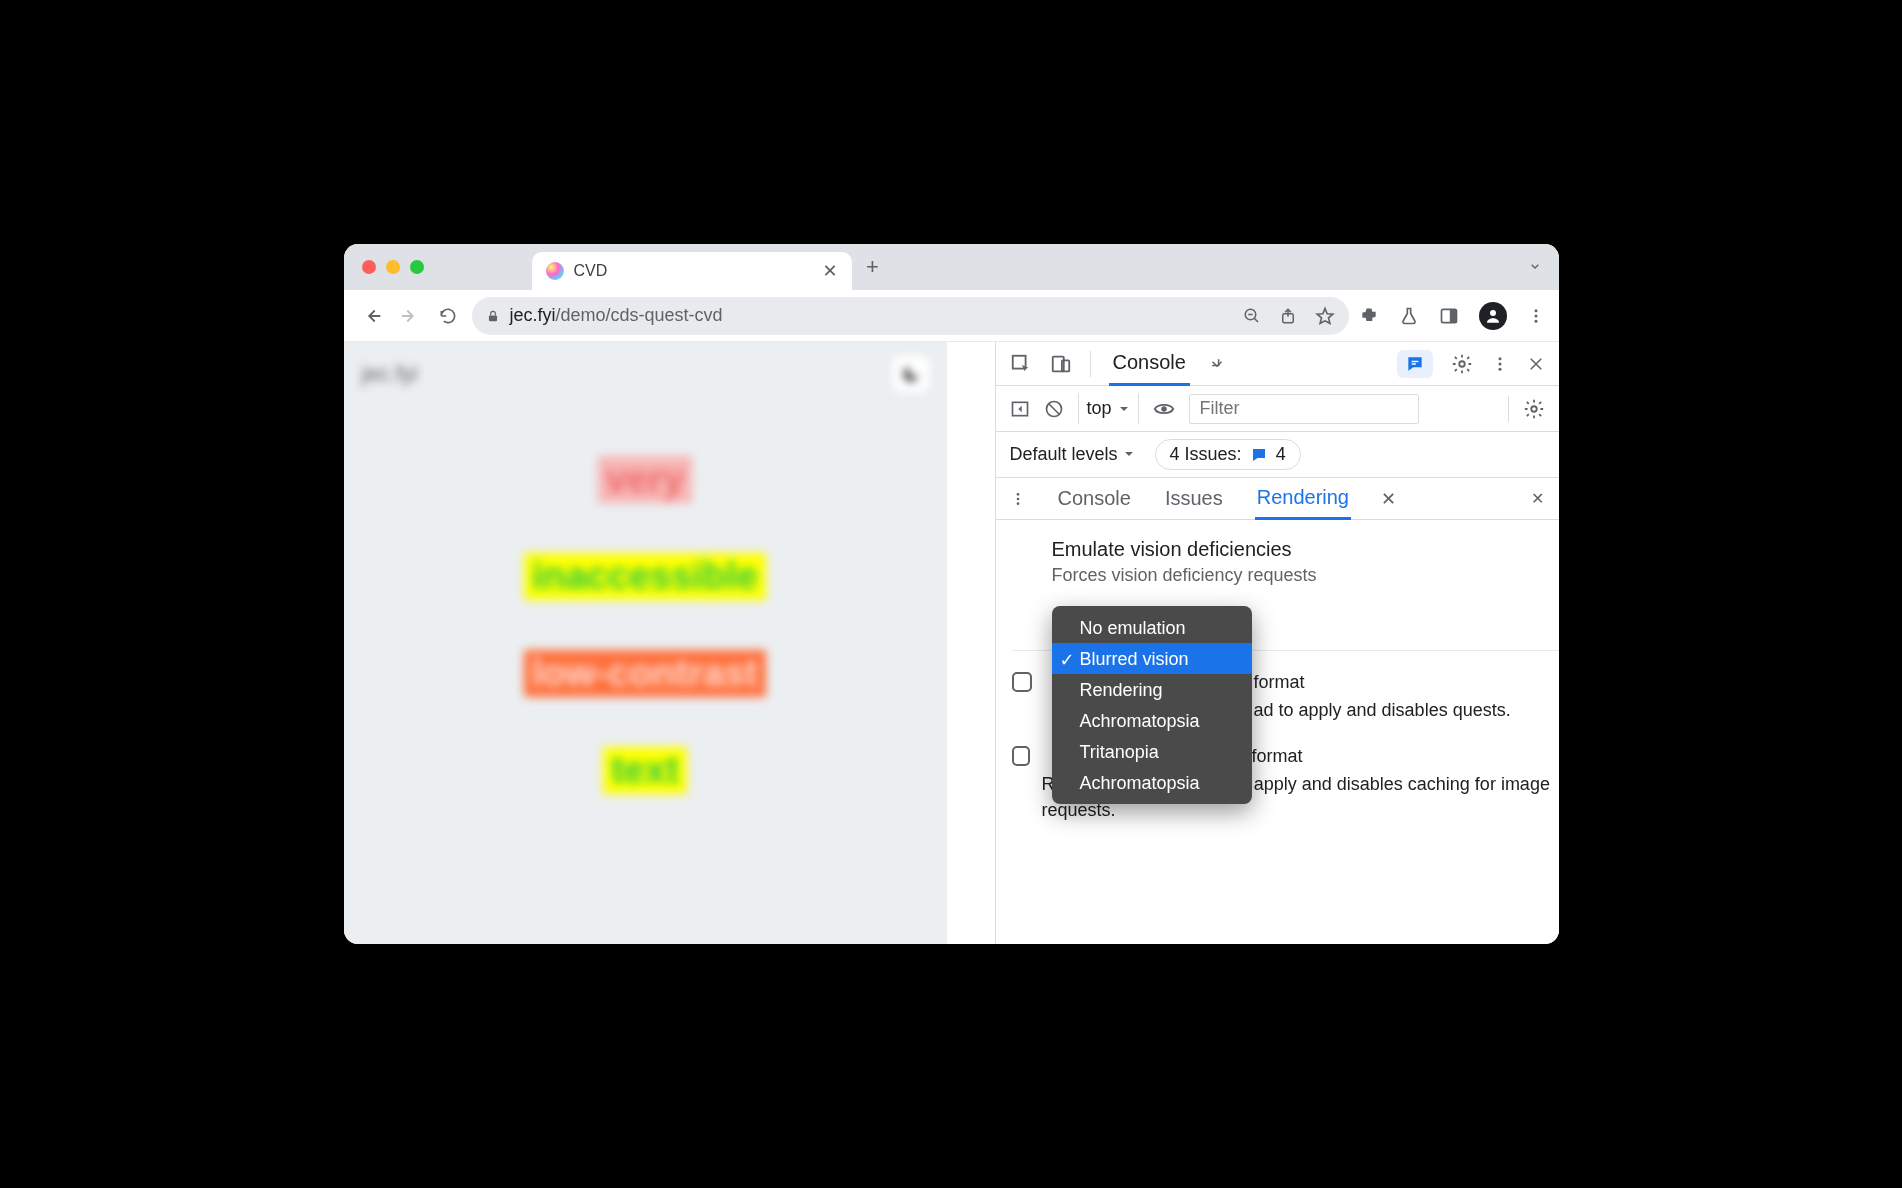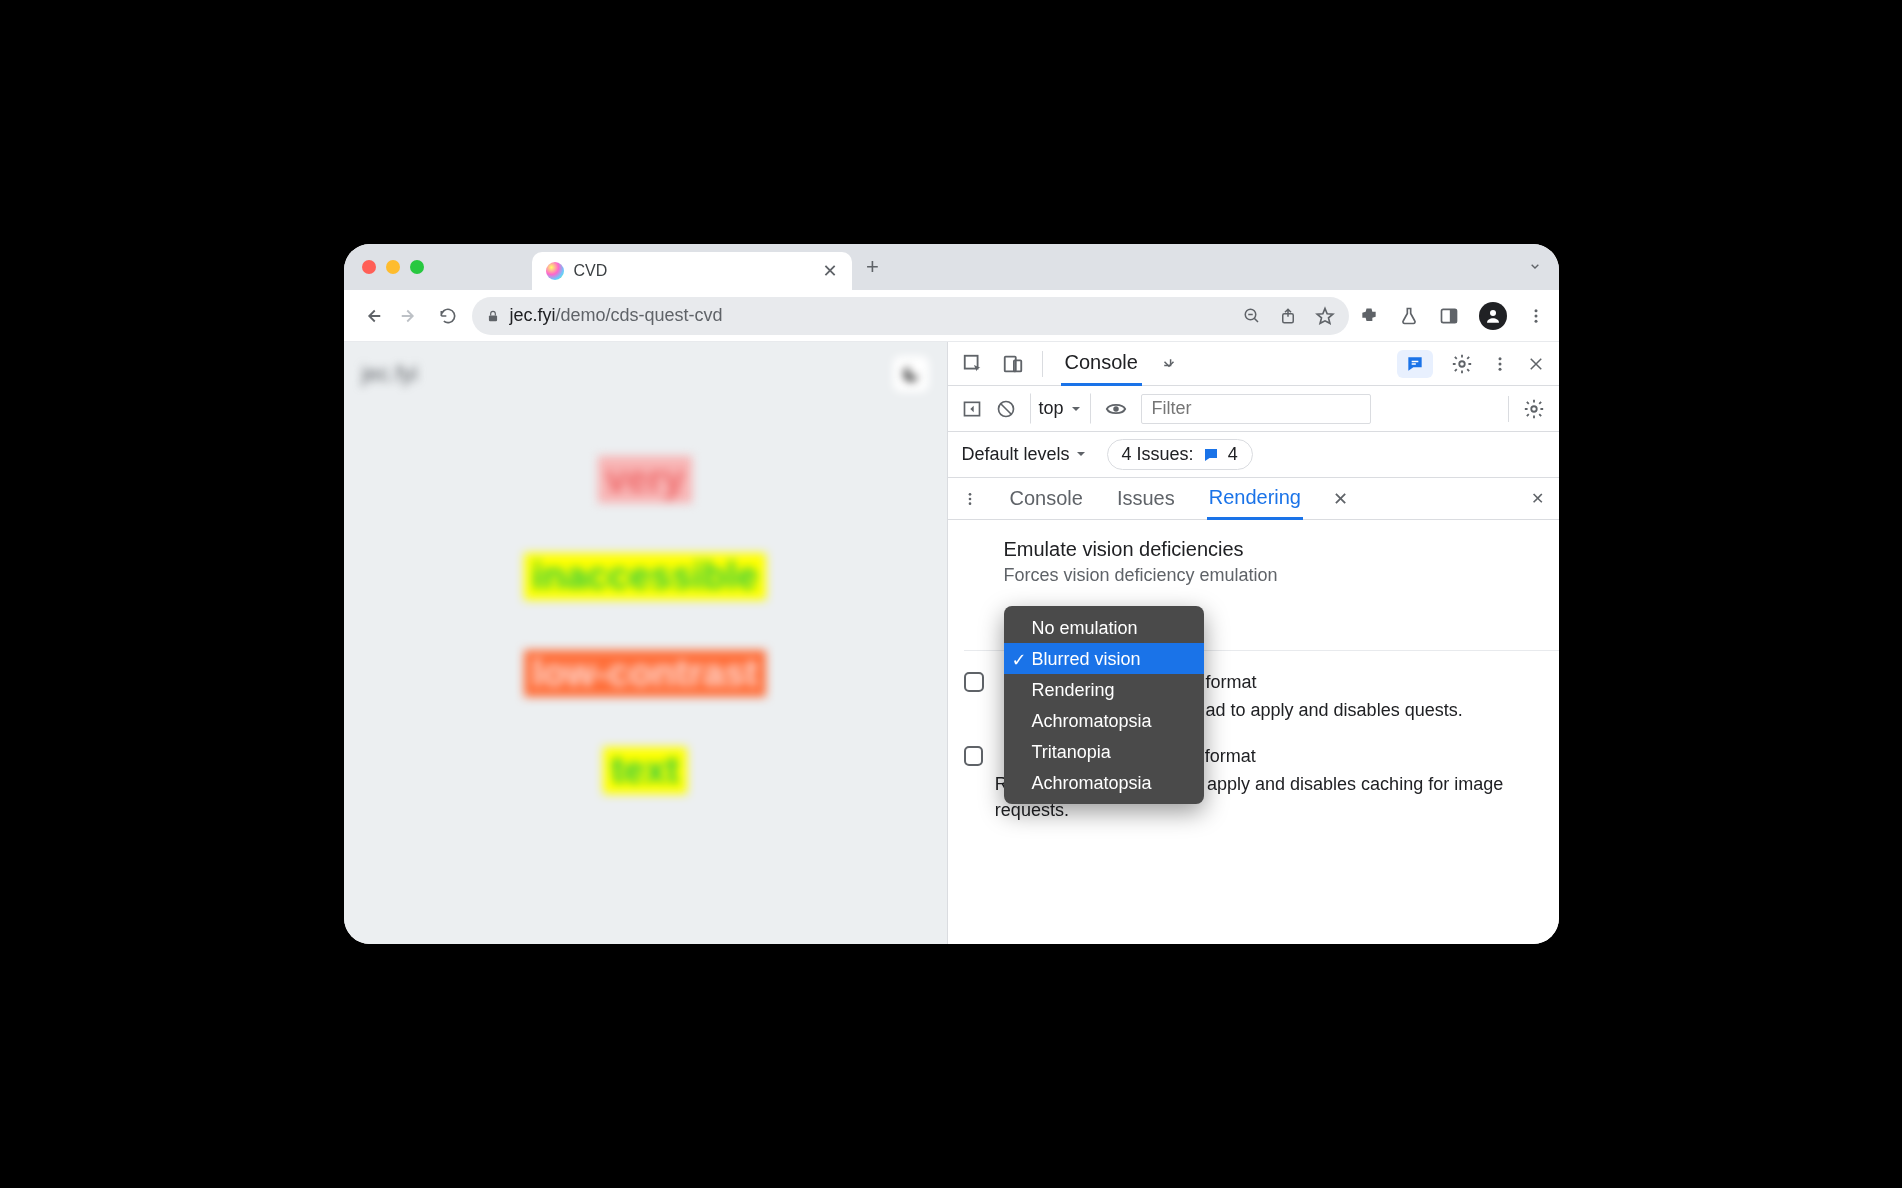--- a/index.html
+++ b/index.html
@@ -9,21 +9,21 @@
       width: 1902px;
       height: 1188px;
       display: flex;
       align-items: center;
       justify-content: center;
     }
     .window {
       width: 1215px;
       height: 700px;
       background: #fff;
-      border-radius: 26px;
+      border-radius: 14px;
       overflow: hidden;
       box-shadow: 0 20px 60px rgba(0,0,0,0.5);
       position: relative;
     }
     
     .tabbar {
       height: 46px;
       background: #dee1e6;
       display: flex;
       align-items: center;
@@ -76,21 +76,21 @@
       display:flex; align-items:center; padding:0 14px; gap:10px;
       color:#3c4043; font-size:18px;
     }
     .omnibox .lock{color:#5f6368; font-size:14px;}
     .omnibox .path{color:#5f6368;}
     .omnibox .host{color:#202124;}
     .omni-right{margin-left:auto; display:flex; gap:18px; align-items:center; color:#5f6368;}
     .toolbar-icons{display:flex; gap:20px; align-items:center; color:#5f6368;}
     .avatar{width:28px; height:28px; border-radius:50%; background:#202124; display:flex; align-items:center; justify-content:center; color:#fff;}
     
-    .split { display:flex; height: calc(100% - 98px);}
+    .split { display:flex; height: calc(100% - 98px); gap: 48px;}
     
     .page { width: 603px; background:#eceff1; position:relative; overflow:hidden;}
     .page-header{
       display:flex; justify-content:space-between; align-items:center;
       padding: 14px 18px; filter: blur(4px);
     }
     .page-brand{font-size:22px; color:#5f6368;}
     .dark-toggle{width:36px; height:36px; background:#fff; border-radius:8px; display:flex; align-items:center; justify-content:center;}
     .page-content{
       display:flex; flex-direction:column; align-items:center; gap:50px;
@@ -396,21 +396,21 @@
           </span>
         <span class="dr-tab">Console</span>
         <span class="dr-tab">Issues</span>
         <span class="dr-tab active">Rendering</span>
         <span class="dr-close">✕</span>
         <span class="dr-right-close">✕</span>
       </div>
 
       <div class="render-panel">
         <div class="rp-title">Emulate vision deficiencies</div>
-        <div class="rp-sub">Forces vision deficiency emulation</div>
+        <div class="rp-sub">Forces vision deficiency requests</div>
 
         <div class="dropdown">
           <div class="dd-item">No emulation</div>
           <div class="dd-item selected">Blurred vision</div>
           <div class="dd-item">Rendering</div>
           <div class="dd-item">Achromatopsia</div>
           <div class="dd-item">Tritanopia</div>
           <div class="dd-item">Achromatopsia</div>
         </div>
 

